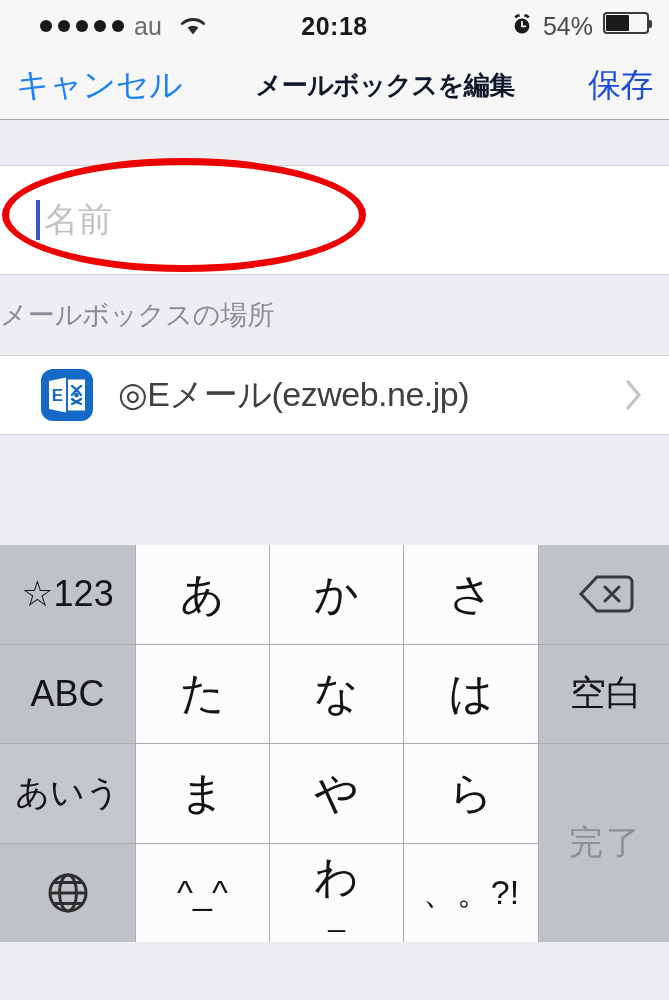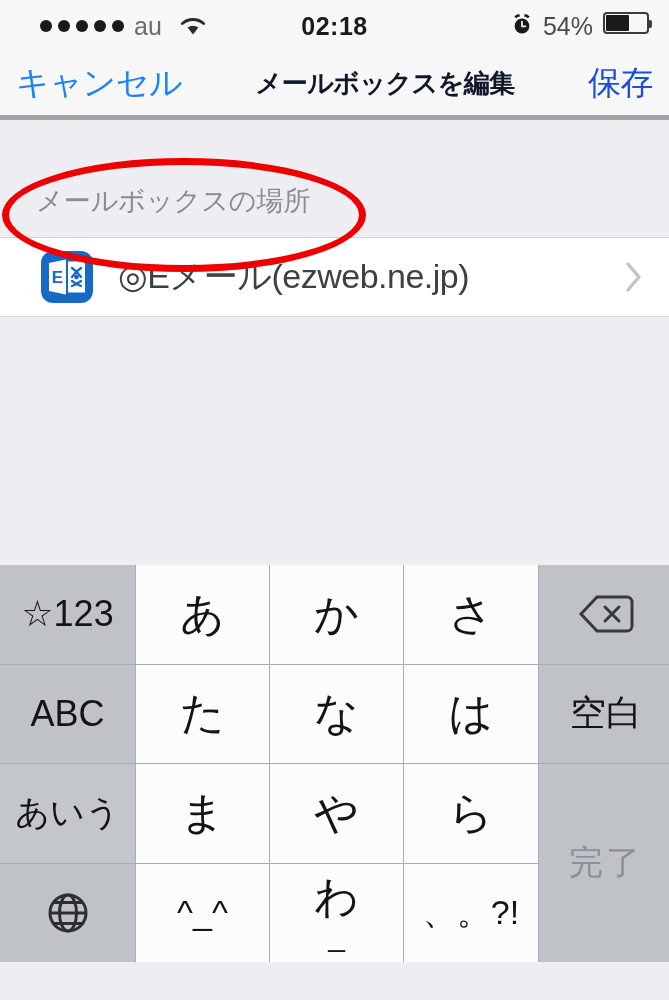--- a/index.html
+++ b/index.html
@@ -88,21 +88,21 @@
     background: #3c3c3c;
     border-radius: 0 2px 2px 0;
   }
 
   
   .navbar {
     position: absolute;
     left: 0; top: 52px;
     width: 669px; height: 68px;
     background: #f7f7f7;
-    border-bottom: 5px solid #a3a3a3;
+    border-bottom: 1px solid #a3a3a3;
     box-sizing: border-box;
     display: flex;
     align-items: center;
     padding: 0 16px;
   }
   .nav-cancel {
     font-size: 33px;
     color: #1b83f7;
     font-weight: 400;
     letter-spacing: -0.5px;
@@ -151,24 +151,23 @@
     background: #3a57c8;
     margin-right: 4px;
     flex: none;
   }
   .placeholder {
     font-size: 34px;
     color: #c3c3c7;
     letter-spacing: 0px;
   }
   .section-head {
-    height: 72px;
-    display: flex;
-    align-items: center;
-    padding-left: 36px;
+    height: 80px;
+    display: flex;
+    align-items: center;
     box-sizing: border-box;
   }
   .section-head span {
     font-size: 27px;
     color: #8b8b90;
     letter-spacing: 0px;
   }
   .cell-row {
     height: 80px;
     background: #ffffff;
@@ -200,21 +199,20 @@
   .keyboard {
     position: absolute;
     left: 0; top: 545px;
     width: 669px;
     height: 397px;
     background: #a9adb3;
     display: grid;
     grid-template-columns: 135px 133px 133px 134px 134px;
     grid-template-rows: repeat(4, 1fr);
     gap: 1px;
-    margin-top: 20px;
   }
   .key {
     background: #fcfcfc;
     display: flex;
     align-items: center;
     justify-content: center;
     font-size: 44px;
     color: #141414;
     letter-spacing: 0;
     user-select: none;
@@ -270,21 +268,21 @@
           <i></i>
           <i></i>
           <i></i>
       </div>
       <span class="carrier">au</span>
       <svg class="wifi" viewBox="0 0 30 22">
         <path d="M15 19.5 L9.6 12.6 a8.6 8.6 0 0 1 10.8 0 Z" fill="#2b2b2b"></path>
         <path d="M4.4 8.5 a16 16 0 0 1 21.2 0" stroke="#2b2b2b" stroke-width="3" fill="none" stroke-linecap="round"></path>
       </svg>
     </div>
-    <div class="sb-center">02:18</div>
+    <div class="sb-center">20:18</div>
     <div class="sb-right">
       <svg class="alarm" viewBox="0 0 22 24">
         <circle cx="11" cy="14" r="7.4" fill="#1a1a1a"></circle>
         <path d="M3.3 4.4 A7 7 0 0 1 8.2 2.1 L9 4.6 A5 5 0 0 0 5.2 6.3 Z" fill="#1a1a1a"></path>
         <path d="M18.7 4.4 A7 7 0 0 0 13.8 2.1 L13 4.6 A5 5 0 0 1 16.8 6.3 Z" fill="#1a1a1a"></path>
         <path d="M11 9.6 v4.7 h3.4" stroke="#f7f7f7" stroke-width="1.7" fill="none" stroke-linecap="round"></path>
       </svg>
       <span class="batt-pct">54%</span>
       <span class="battery">
         <span class="fill" style="width: 54%;"></span>
@@ -295,20 +293,24 @@
 
   <div class="navbar">
     <div class="nav-cancel">キャンセル</div>
     <div class="nav-title">メールボックスを編集</div>
     <div class="nav-save">保存</div>
   </div>
 
   <div class="content">
     <div class="gap-top"></div>
 
+    <div class="cell-input">
+      <span class="caret"></span>
+      <span class="placeholder">名前</span>
+    </div>
 
     <div class="section-head">
       <span>メールボックスの場所</span>
     </div>
 
     <div class="cell-row">
       <svg class="ex-icon" viewBox="0 0 54 54">
         <rect x="1" y="1" width="52" height="52" rx="12" fill="#1569c7"></rect>
         <path d="M9 13 L26 9.5 v35 L9 41 Z" fill="#ffffff"></path>
         <path d="M28 11.5 h17 v31 H28 Z" fill="#ffffff"></path>

